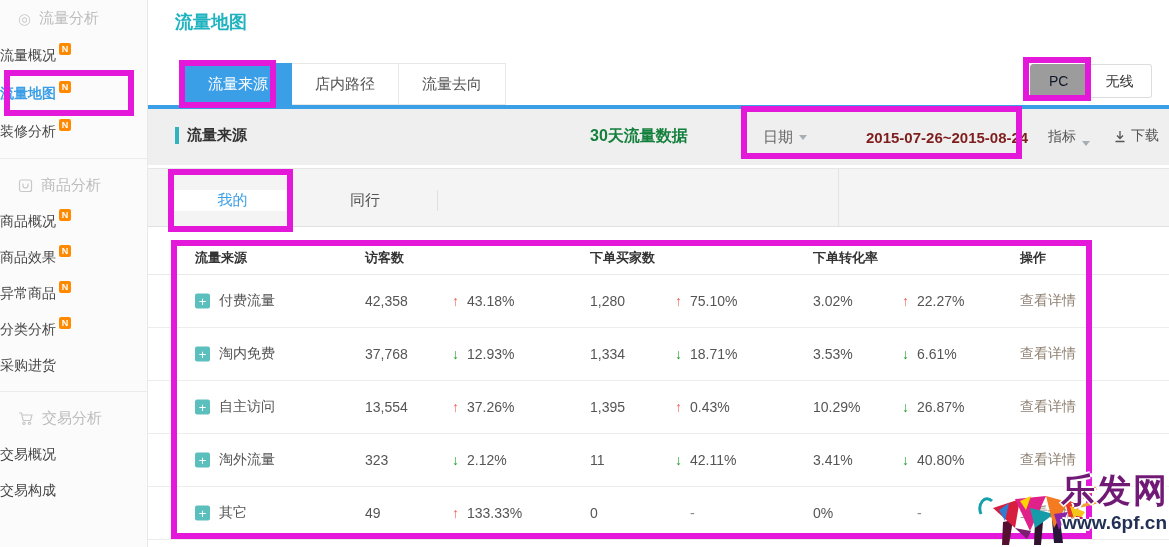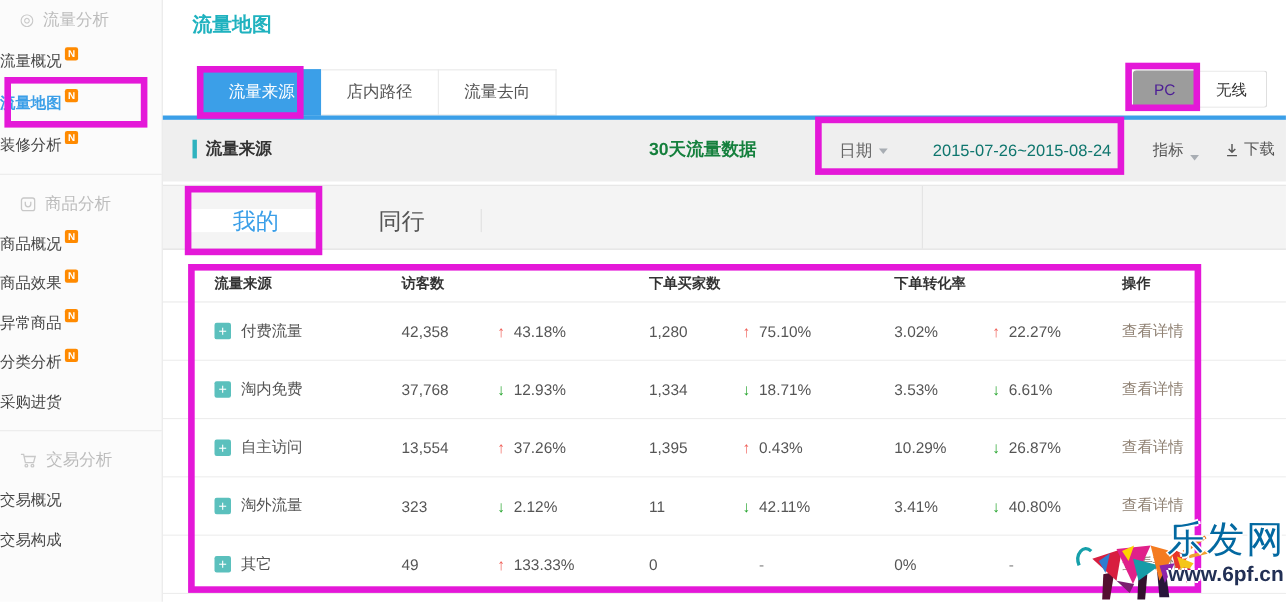--- a/index.html
+++ b/index.html
@@ -29,47 +29,47 @@
   .tabs { position:absolute; left:36px; top:63px; display:flex; }
   .tab { height:42px; line-height:40px; padding:0 23px; font-size:15px; color:#555;
     background:#fff; border:1px solid #e8e8e8; border-left:none; cursor:pointer; }
   .tab:first-child { border-left:1px solid #e8e8e8; }
   .tab.active { background:#3b9fe8; border-color:#3b9fe8; color:#fff; }
   .tab-underline { position:absolute; left:0; right:0; top:105px; height:4px;
     background:#3b9fe8; }
   .device-toggle { position:absolute; left:882px; top:64px; display:flex; }
   .device-btn { height:34px; line-height:32px; padding:0 18px; font-size:14px;
     cursor:pointer; }
-  .device-btn.active { background:#9c9c9c; color:#4c1d95; border:1px solid #9c9c9c;
+  .device-btn.active { background:#9c9c9c; color:#0f172a; border:1px solid #9c9c9c;
     border-radius:3px 0 0 3px; }
   .device-btn.inactive { background:#fff; color:#333; border:1px solid #dcdcdc;
     border-left:none; border-radius:0 3px 3px 0; }
   
   .section-bar { position:absolute; left:0; right:0; top:109px; height:56px;
     background:#efefef; }
   .section-title { position:absolute; left:27px; top:17px; display:flex;
     align-items:center; gap:8px; font-size:15px; font-weight:bold; color:#333; }
   .teal-bar { width:4px; height:17px; background:#2fb3bf; display:inline-block; }
   .period { position:absolute; left:442px; top:17px; font-size:16px;
     font-weight:bold; color:#15803d; }
   .date-group { position:absolute; left:615px; top:19px; display:flex;
     align-items:center; font-size:15px; color:#666; cursor:pointer; }
-  .date-range { margin-left:41px; color:#0f766e; }
+  .date-range { margin-left:59px; color:#7f1d1d;font-weight:bold; }
   .caret { width:0; height:0; border-left:4px solid transparent;
     border-right:4px solid transparent; border-top:5px solid #a8adb3;
     display:inline-block; margin-left:6px; }
   .metric-group { position:absolute; left:900px; top:19px; display:flex;
     align-items:flex-end; font-size:14px; color:#555; cursor:pointer; }
   .download-group { position:absolute; left:966px; top:18px; display:flex;
     align-items:center; gap:5px; font-size:14px; color:#555; cursor:pointer; }
   
   .subtabs { position:absolute; left:0; right:0; top:168px; height:59px;
     background:#f4f4f4; border-top:1px solid #e6e6e6; border-bottom:1px solid #e0e0e0; }
   .subtab { position:absolute; top:0; bottom:15px; display:flex; align-items:center;
-    justify-content:center; font-size:21px; cursor:pointer;margin-top:21px; }
+    justify-content:center; font-size:15px; cursor:pointer;margin-top:21px; }
   .subtab.mine { left:24px; width:121px; background:#fff; color:#3b9fe8; }
   .subtab.peer { left:145px; width:145px; color:#555;
     border-right:1px solid #e0e0e0;text-align:right; }
   .subtab-div2 { position:absolute; left:690px; top:0; bottom:0;
     border-right:1px solid #e3e3e3; }
   
   .table { position:absolute; left:0; right:0; top:242px; }
   .thead { position:relative; height:33px; border-bottom:1px solid #e9e9e9; }
   .thead span { position:absolute; top:50%; transform:translateY(-50%);
     font-size:13px; font-weight:bold; color:#333; }
@@ -94,22 +94,22 @@
   .anno-sidebar { left:4px; top:70px; width:130px; height:46px; }
   .anno-tab { left:179px; top:60px; width:97px; height:48px; }
   .anno-pc { left:1023px; top:57px; width:68px; height:44px; }
   .anno-date { left:741px; top:106px; width:281px; height:53px; }
   .anno-mine { left:168px; top:169px; width:125px; height:63px; }
   .anno-table { left:171px; top:240px; width:921px; height:299px; }
   
   .watermark { position:absolute; left:975px; top:468px; width:194px; height:79px;
     z-index:50; pointer-events:none; }
   .wm-bull { position:absolute; left:0; top:4px; }
-  .wm-name { position:absolute; right:0; top:0; font-size:34px; font-weight:normal;
-    color:#0369a1; letter-spacing:2px; white-space:nowrap;
+  .wm-name { position:absolute; right:0; top:0; font-size:34px; font-weight:bold;
+    color:#701a75; letter-spacing:2px; white-space:nowrap;
     text-shadow:-2px 0 0 #fff, 2px 0 0 #fff, 0 -2px 0 #fff, 0 2px 0 #fff; }
   .wm-url { position:absolute; right:2px; top:44px; font-size:19px;
     font-weight:bold; color:#223055; white-space:nowrap;
     text-shadow:-2px 0 0 #fff, 2px 0 0 #fff, 0 -2px 0 #fff, 0 2px 0 #fff; }
 </style>
 </head>
 <body>
 
 <div class="sidebar">
   <div class="sb-group-header">

